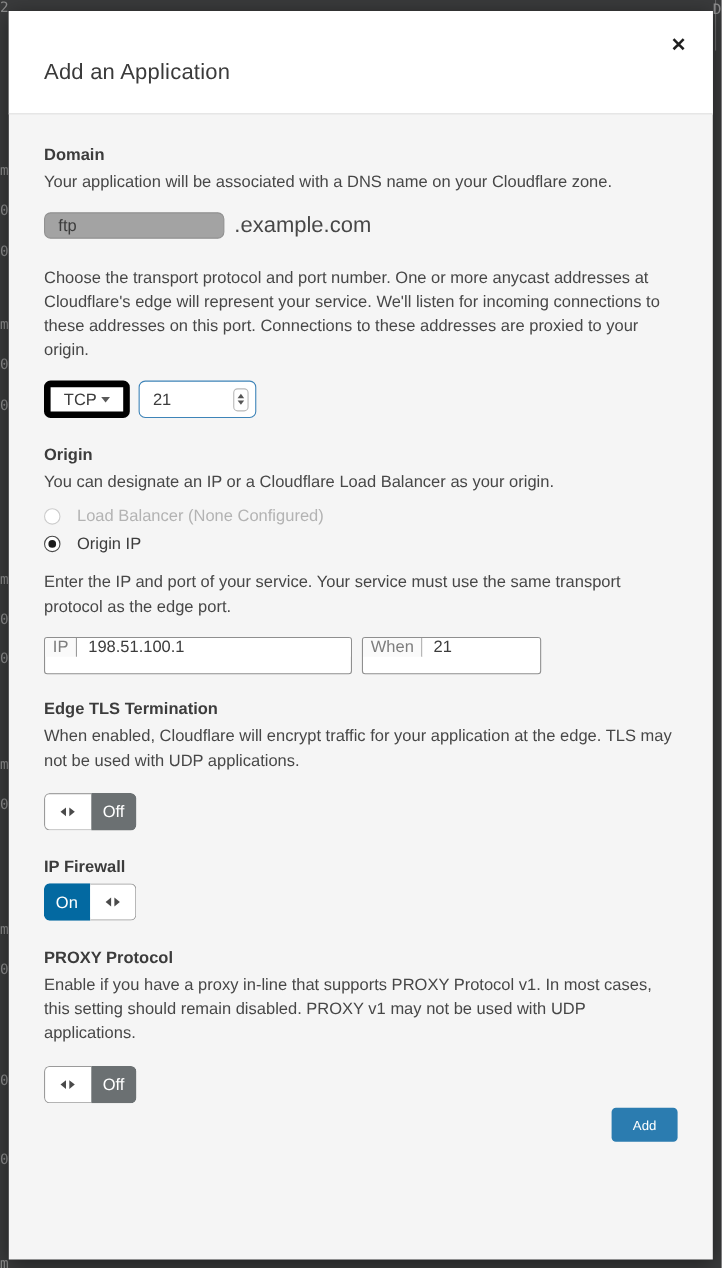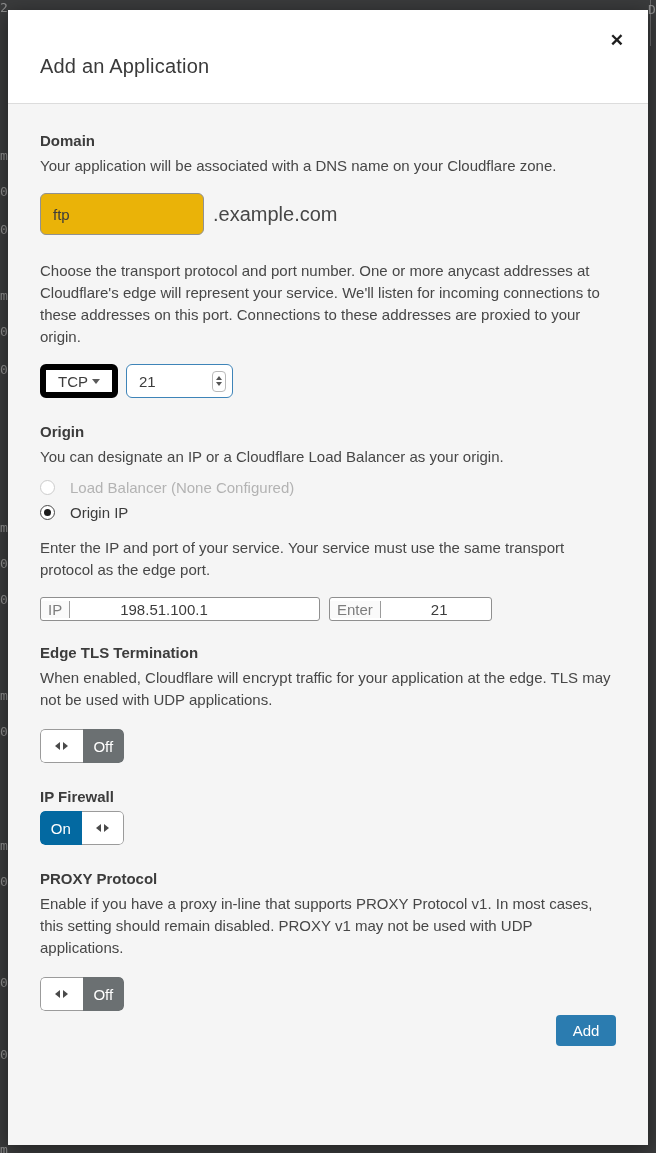--- a/index.html
+++ b/index.html
@@ -47,21 +47,21 @@
   .modal-body { flex:1; padding:28px 32px 0 32px; }
 
   .section-label { font-size:15px; font-weight:bold; color:#3c3c3c; margin-bottom:6px; }
   .section-desc  { font-size:15px; color:#474747; line-height:22px; margin-bottom:16px; max-width:578px; }
 
   .field-row { display:flex; align-items:center; }
   .section { margin-bottom:25px; }
 
   
   .text-input {
-    height:42px; background:#eab308; border:1px solid #919191; border-radius:6px;
+    height:24px; background:#a3a3a3; border:1px solid #919191; border-radius:6px;
     font-family:inherit; font-size:15px; color:#3c3c3c; padding:0 12px; outline:none;
   }
   .domain-input { width:164px; }
   .input-suffix { font-size:20px; color:#474747; margin-left:9px; }
 
   
   .select-box {
     width:78px; height:34px; background:#fff; border:6px solid #000000; border-radius:6px;
     display:flex; align-items:center; justify-content:space-between;
     padding:0 12px; cursor:pointer; margin-right:8px;
@@ -90,22 +90,22 @@
     content:""; position:absolute; left:3px; top:3px; width:7px; height:7px;
     border-radius:50%; background:#1b1b1b;
   }
   .radio-circle.disabled { border-color:#cccccc; }
   .radio-label { font-size:15px; color:#3c3c3c; }
   .radio-label.disabled { color:#b3b3b3; }
   .radio-group { margin-bottom:12px; }
 
   
   .prefix-group {
-    display:flex; align-items:center; height:24px; background:#fff;
-    border:1px solid #8f8f8f; border-radius:3px; overflow:hidden;gap:40px;
+    display:flex; align-items:flex-start; height:34px; background:#fff;
+    border:1px solid #8f8f8f; border-radius:3px; overflow:hidden;
   }
   .prefix-cell {
     display:flex; align-items:center; justify-content:center;
     background:#fafafa; border-right:1px solid #9b9b9b;
     font-size:15px; color:#7d7d7d; padding:0 7px;
   }
   .prefix-value {
     border:none; outline:none; font-family:inherit; font-size:15px; color:#3c3c3c;
     padding:0 10px; background:#fff;
   }
@@ -126,21 +126,21 @@
   .toggle-cell.off-state { background:#6b7072; color:#fff; border-radius:0 5px 5px 0; }
   .toggle-cell.on-state  { background:#0369a1; color:#fff; border-radius:5px 0 0 5px; }
   .arrows-icon { display:flex; align-items:center; gap:3px; }
   .arrow-left  { width:0; height:0; border-top:4px solid transparent; border-bottom:4px solid transparent; border-right:5px solid #4a4a4a; }
   .arrow-right { width:0; height:0; border-top:4px solid transparent; border-bottom:4px solid transparent; border-left:5px solid #4a4a4a; }
 
   
   .footer-row { display:flex; justify-content:flex-end; margin-top:-14px; }
   .add-btn {
     min-width:60px; height:31px; background:#2b7cb0; color:#fff;
-    border:none; border-radius:4px; font-family:inherit; font-size:15px;
+    border:none; border-radius:4px; font-family:inherit; font-size:12px;
     cursor:pointer; padding:0 16px;
   }
 </style>
 </head>
 <body>
 
 <div class="overlay-strip left" id="left-strip">
     <span class="frag" style="top: 0px;">2</span>
     <span class="frag" style="top: 148px;">m</span>
     <span class="frag" style="top: 184px;">0</span>
@@ -211,21 +211,21 @@
           <span class="radio-label">Origin IP</span>
         </div>
       </div>
       <div class="section-desc">Enter the IP and port of your service. Your service must use the same transport protocol as the edge port.</div>
       <div class="field-row">
         <div class="prefix-group ip-group">
           <span class="prefix-cell">IP</span>
           <input class="prefix-value" value="198.51.100.1" style="">
         </div>
         <div class="prefix-group port-group">
-          <span class="prefix-cell">Enter</span>
+          <span class="prefix-cell">When</span>
           <input class="prefix-value" value="21" style="">
         </div>
       </div>
     </div>
 
     <div class="section">
       <div class="section-label">Edge TLS Termination</div>
       <div class="section-desc" style="margin-bottom:18px;">When enabled, Cloudflare will encrypt traffic for your application at the edge. TLS may not be used with UDP applications.</div>
       <div class="toggle off">
         <span class="toggle-cell neutral">

